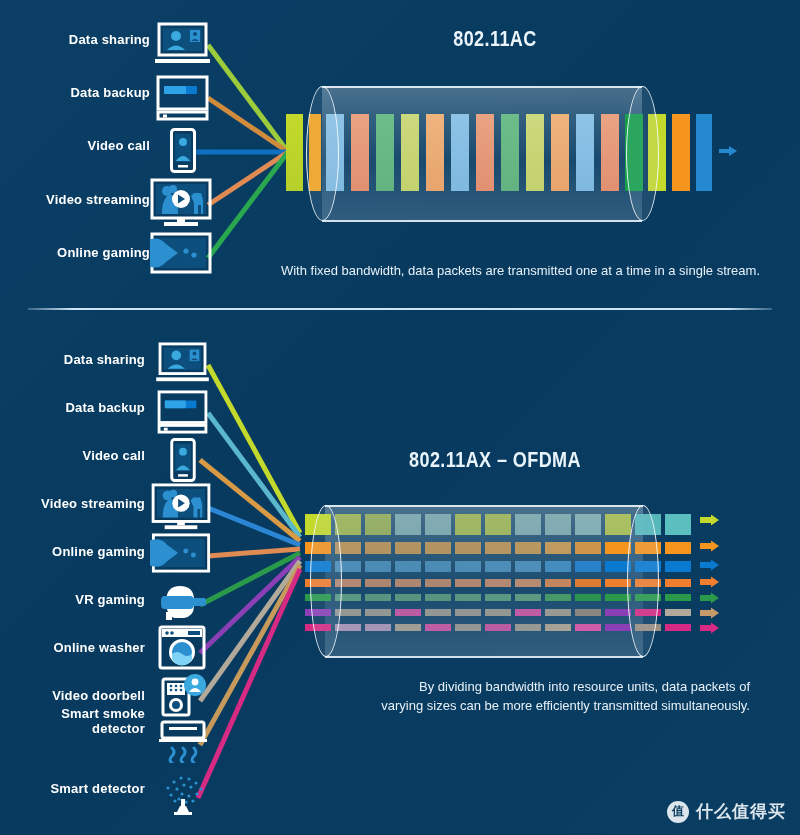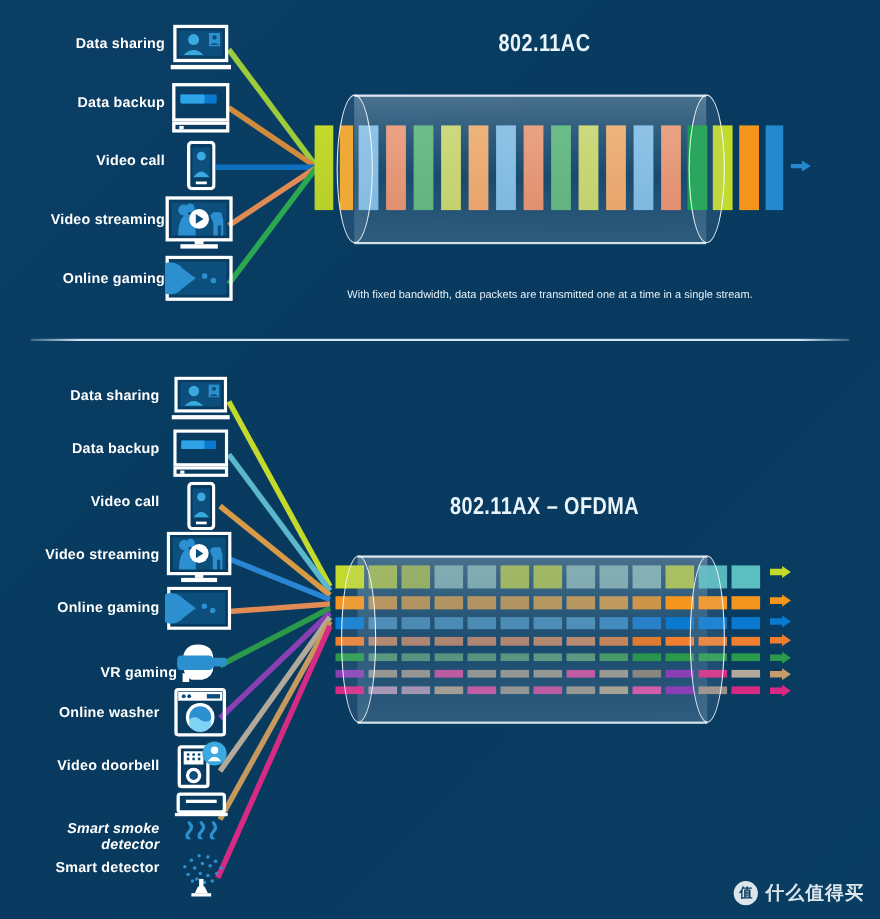--- a/index.html
+++ b/index.html
@@ -32,22 +32,22 @@
     font-size:22px;
     letter-spacing:.5px;
     text-align:center;
     font-stretch:condensed;
     transform:scaleX(.82);
     transform-origin:center;
     white-space:nowrap;
   }
   .caption{
     color:#e8f1f8;
-    font-size:10px;
-    text-align:center;
+    font-size:13px;
+    text-align:right;
     line-height:1.45;
     white-space:pre-line;
   }
   .divider{
     position:absolute;
     left:28px; right:28px; top:308px;
     height:2px;
     background:linear-gradient(to right,rgba(200,225,245,.25),#cfe3f3 6%,#cfe3f3 94%,rgba(200,225,245,.25));
   }
 
@@ -212,24 +212,24 @@
 
   <div class="abs" style="left:0;top:320px;width:800px;height:515px;">
 
     <div class="section-title abs" style="left:300px;top:127px;width:390px;">802.11AX – OFDMA</div>
 
     <div class="lbl abs" style="left:5px;top:33px;width:140px;">Data sharing</div>
     <div class="lbl abs" style="left:5px;top:81px;width:140px;">Data backup</div>
     <div class="lbl abs" style="left:5px;top:129px;width:140px;">Video call</div>
     <div class="lbl abs" style="left:5px;top:177px;width:140px;">Video streaming</div>
     <div class="lbl abs" style="left:5px;top:225px;width:140px;">Online gaming</div>
-    <div class="lbl abs" style="left:21px;top:273px;width:140px;margin-top:11px;">VR gaming</div>
+    <div class="lbl abs" style="left:5px;top:273px;width:140px;">VR gaming</div>
     <div class="lbl abs" style="left:5px;top:321px;width:140px;">Online washer</div>
     <div class="lbl abs" style="left:5px;top:369px;width:140px;">Video doorbell</div>
-    <div class="lbl abs" style="left:5px;top:426px;width:140px;font-style:italic;">Smart smoke
+    <div class="lbl abs" style="left:5px;top:387px;width:140px;">Smart smoke
 detector</div>
     <div class="lbl abs" style="left:5px;top:462px;width:140px;">Smart detector</div>
 
     <svg class="abs" style="left:0;top:0;" width="800" height="515">
       <line x1="208" y1="45" x2="300" y2="213" stroke="#c3d92b" stroke-width="5"></line>
       <line x1="208" y1="93" x2="300" y2="217" stroke="#5bb8cc" stroke-width="5"></line>
       <line x1="200" y1="140" x2="300" y2="221" stroke="#d99a45" stroke-width="5"></line>
       <line x1="208" y1="188" x2="300" y2="225" stroke="#2a86d4" stroke-width="5"></line>
       <line x1="208" y1="236" x2="300" y2="229" stroke="#e08a54" stroke-width="5"></line>
       <line x1="200" y1="285" x2="300" y2="233" stroke="#2a9a4a" stroke-width="5"></line>
@@ -501,20 +501,22 @@
     <svg class="abs" style="left:700px;top:192px;" width="26" height="125">
       <path d="M0 2 l11 0 l0 -2.5 l8 5.5 l-8 5.5 l0 -2.5 l-11 0 z" transform="translate(0,3)" fill="#c3d92b"></path>
       <path d="M0 2 l11 0 l0 -2.5 l8 5.5 l-8 5.5 l0 -2.5 l-11 0 z" transform="translate(0,29)" fill="#f5951e"></path>
       <path d="M0 2 l11 0 l0 -2.5 l8 5.5 l-8 5.5 l0 -2.5 l-11 0 z" transform="translate(0,48)" fill="#0a7ad0"></path>
       <path d="M0 2 l11 0 l0 -2.5 l8 5.5 l-8 5.5 l0 -2.5 l-11 0 z" transform="translate(0,65)" fill="#ef7f2e"></path>
       <path d="M0 2 l11 0 l0 -2.5 l8 5.5 l-8 5.5 l0 -2.5 l-11 0 z" transform="translate(0,81)" fill="#2a9a4a"></path>
       <path d="M0 2 l11 0 l0 -2.5 l8 5.5 l-8 5.5 l0 -2.5 l-11 0 z" transform="translate(0,96)" fill="#c79a6c"></path>
       <path d="M0 2 l11 0 l0 -2.5 l8 5.5 l-8 5.5 l0 -2.5 l-11 0 z" transform="translate(0,111)" fill="#d62a84"></path>
     </svg>
 
+    <div class="caption abs" style="left:250px;top:358px;width:500px;">By dividing bandwidth into resource units, data packets of
+varying sizes can be more efficiently transmitted simultaneously.</div>
   </div>
 
   <div class="wm">
     <div class="wm-badge">值</div>
     <div class="wm-text">什么值得买</div>
   </div>
 
 </div>
 
 </body></html>

